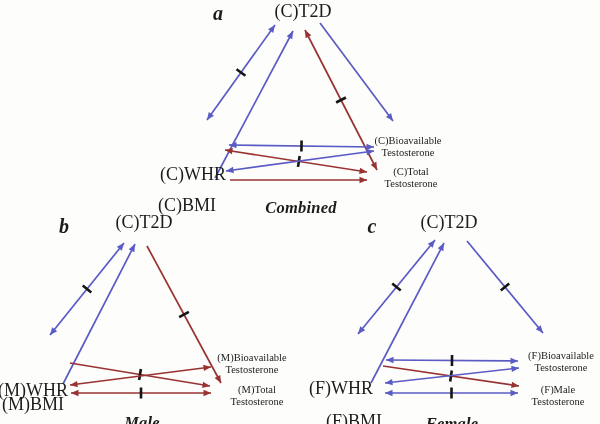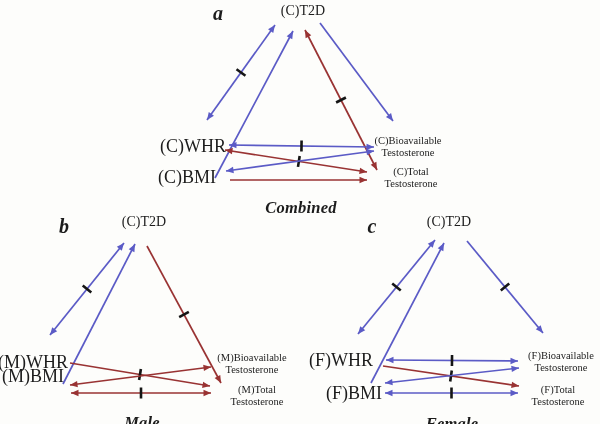--- a/index.html
+++ b/index.html
@@ -4,23 +4,23 @@
 <style>
   html,body{margin:0;padding:0;}
   body{
     width:600px;height:424px;position:relative;overflow:hidden;
     background:#fdfdfb;
     font-family:"Liberation Serif","DejaVu Serif",serif;
     color:#1c1c1c;
   }
   #diagram-svg{position:absolute;left:0;top:0;z-index:1;}
   .lbl{position:absolute;transform:translate(-50%,-50%);white-space:nowrap;z-index:2;}
-  .lbl.r{transform:translate(-100%,-50%);}
+  .lbl.r{transform:translate(-100%,-50%);margin-top:28px;}
   .node-main{font-size:18px;}
-  .apex{font-size:14px;}
+  .apex{font-size:18px;}
   .small{font-size:10.5px;line-height:12px;text-align:center;}
   .pletter{font-size:20px;font-weight:bold;font-style:italic;}
   .ptitle{font-size:16.5px;font-weight:bold;font-style:italic;letter-spacing:.2px;margin-top:8px;}
 </style>
 </head>
 <body>
 
 <svg id="diagram-svg" width="600" height="424" viewBox="0 0 600 424">
     <g>
       <line x1="207" y1="120" x2="275" y2="25" stroke="#5b5bc6" stroke-width="1.7"></line>
@@ -168,17 +168,17 @@
 <div>
   <div class="lbl pletter" style="left:372px;top:226px">c</div>
   <div class="lbl apex" style="left:449px;top:222px">(C)T2D</div>
   <div class="lbl r node-main" style="left:373px;top:360px">(F)WHR</div>
   <div class="lbl r node-main" style="left:382px;top:393px">(F)BMI</div>
   <div class="lbl small" style="left:561px;top:362px">
     <div>(F)Bioavailable</div>
     <div>Testosterone</div>
   </div>
   <div class="lbl small" style="left:558px;top:396px">
-    <div>(F)Total</div>
+    <div>(F)Male</div>
     <div>Testosterone</div>
   </div>
   <div class="lbl ptitle" style="left:452px;top:416px">Female</div>
 </div>
 
 </body></html>

